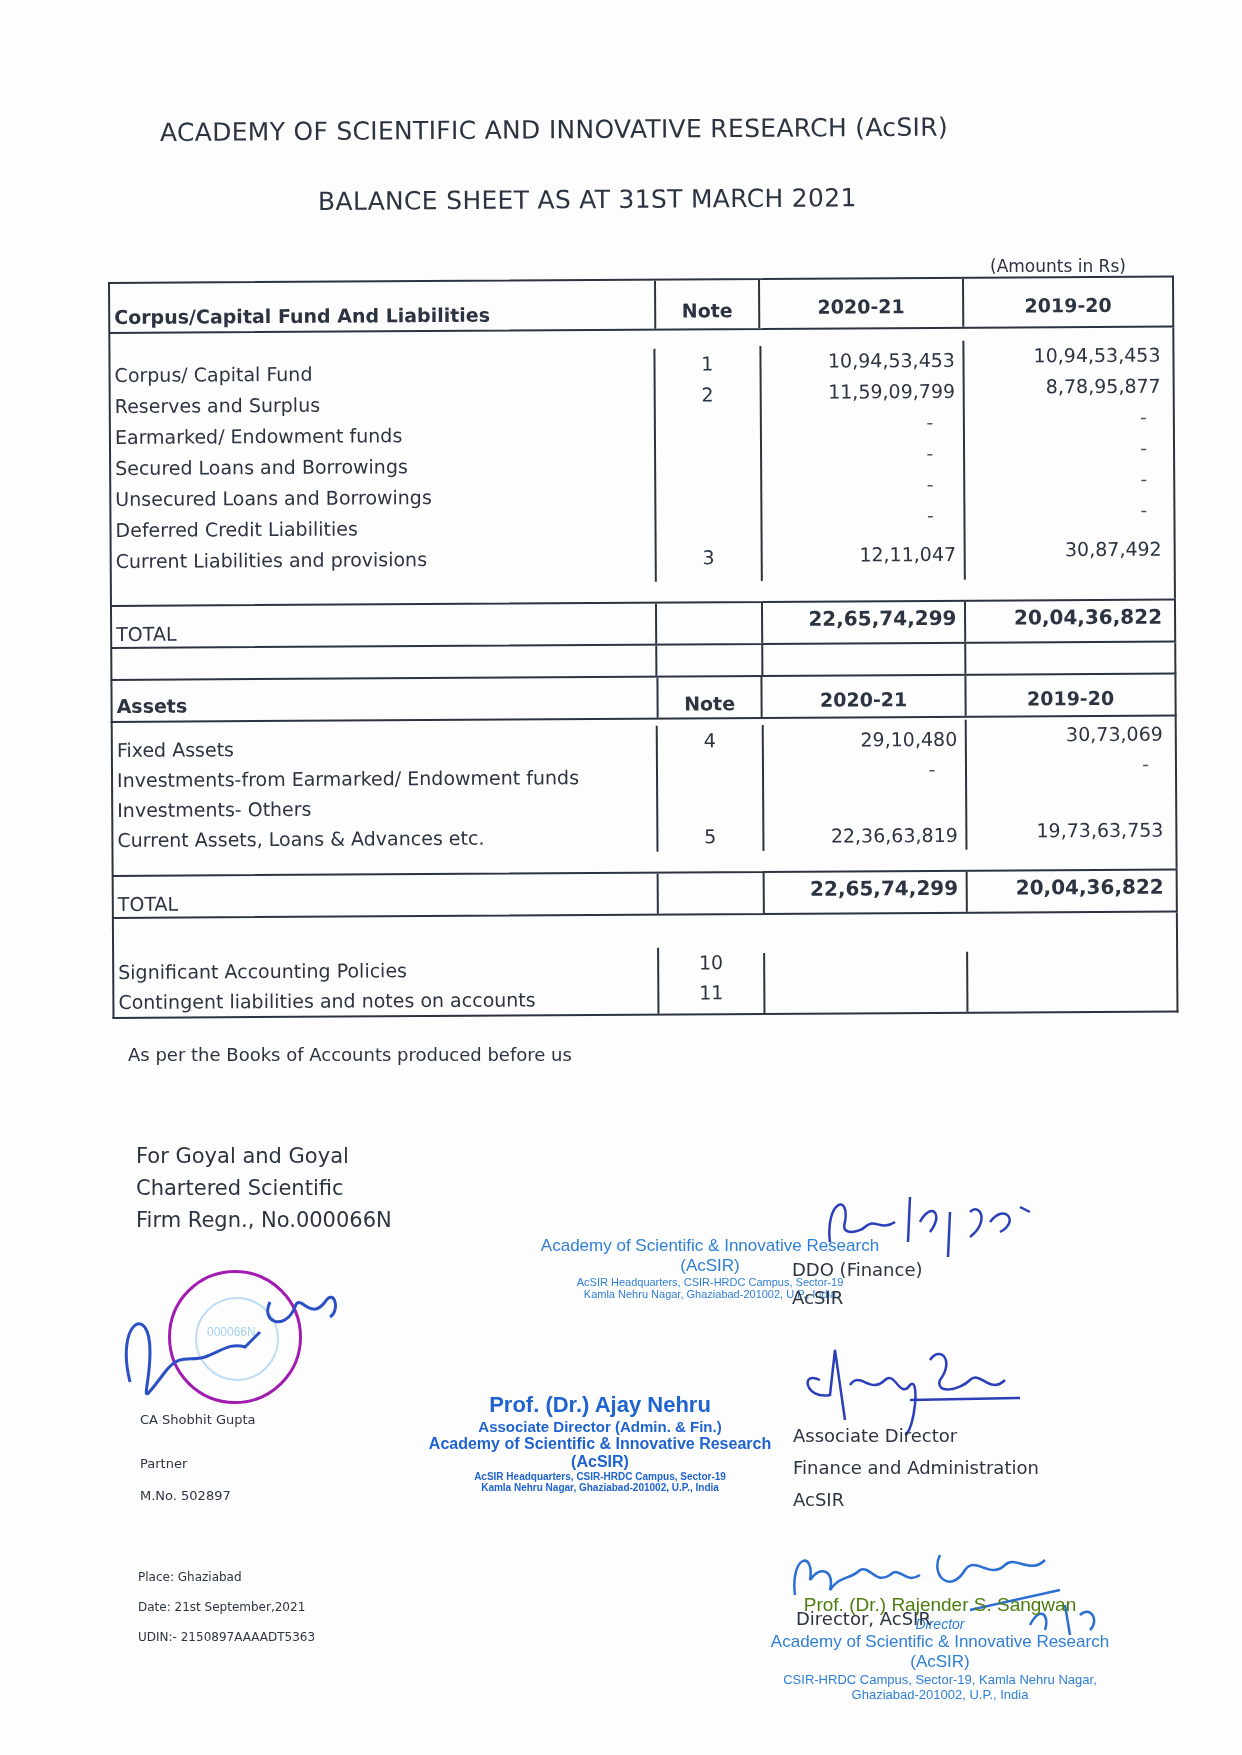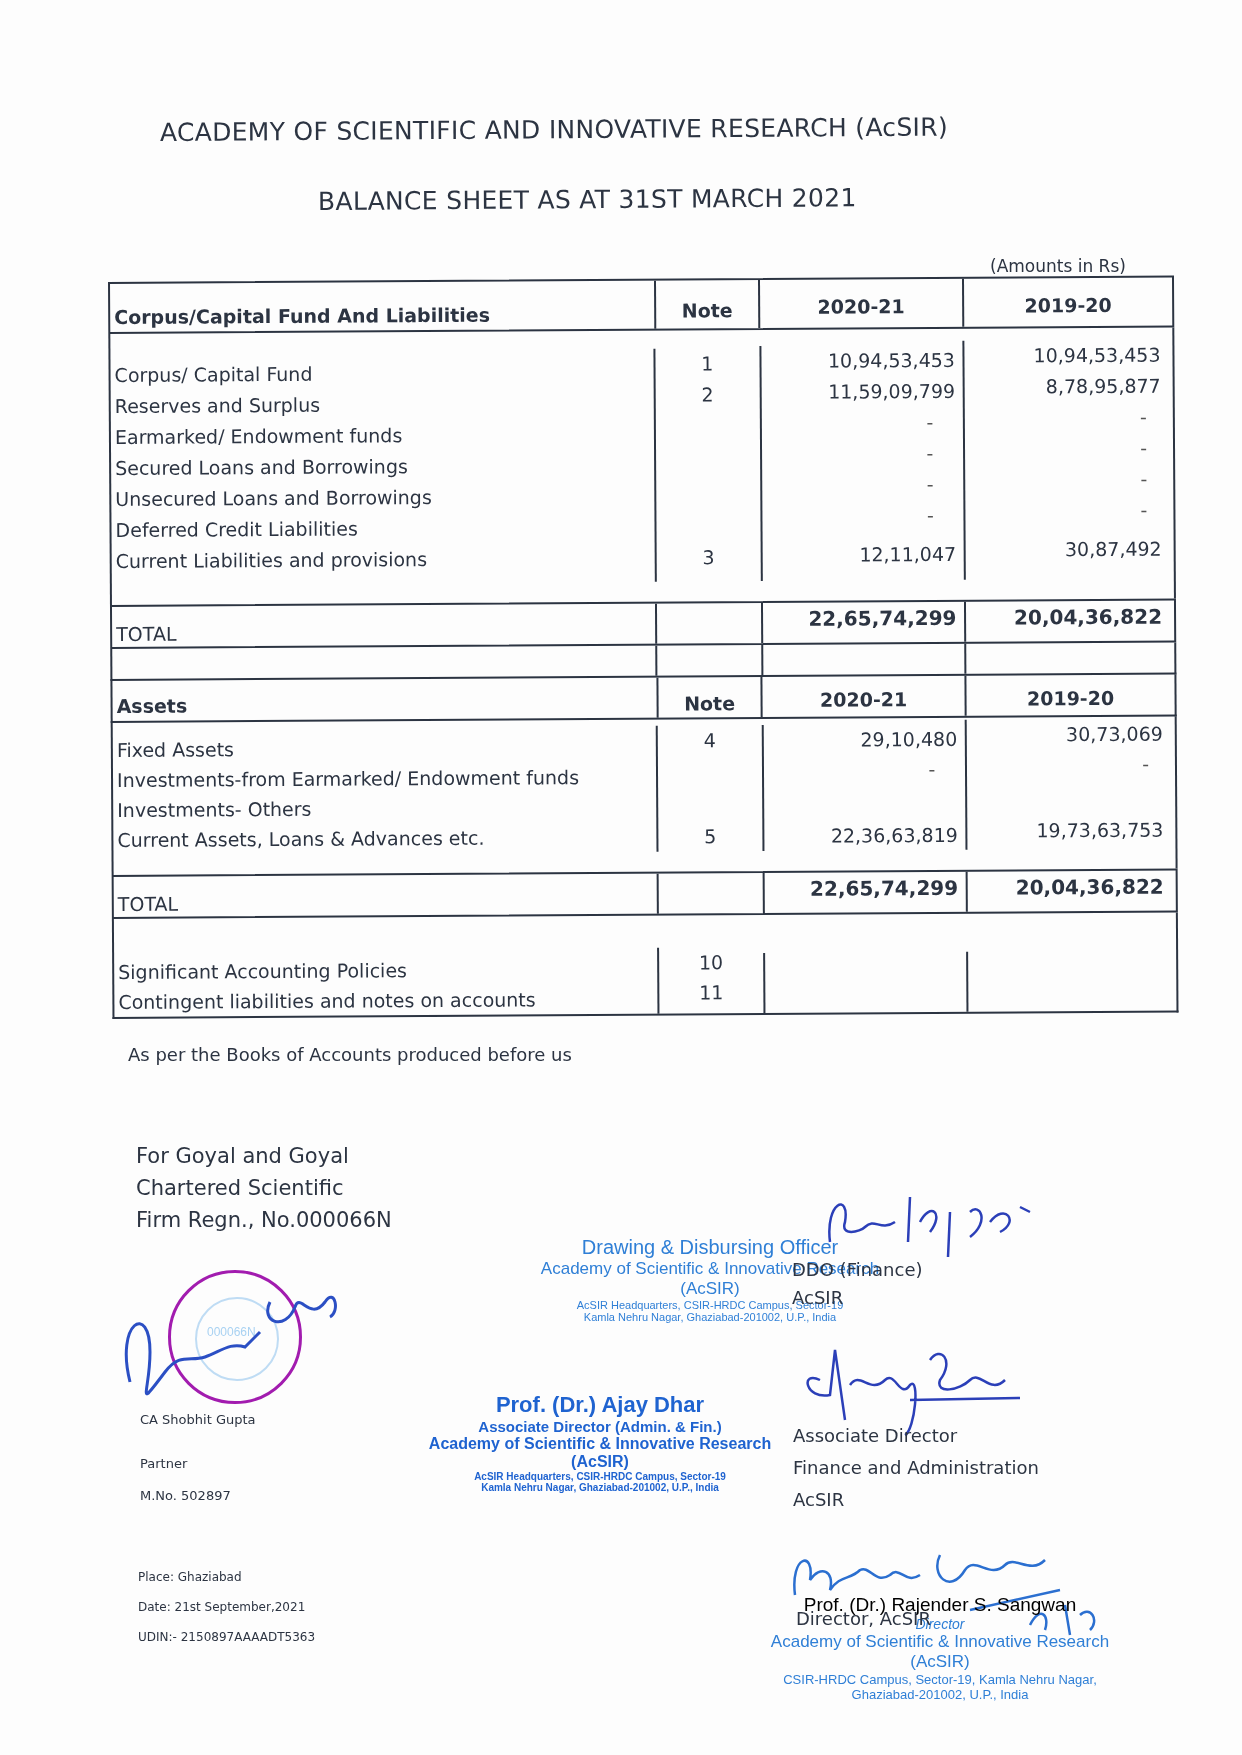--- a/index.html
+++ b/index.html
@@ -47,21 +47,21 @@
   .ddo-text { left: 792px; top: 1256px; font-size: 18px; line-height: 28px; }
 
   .ajay-stamp { left: 420px; top: 1392px; width: 360px; color: #1f63d0; }
   .ajay-stamp .t1 { font-size: 22px; font-weight: bold; }
   .ajay-stamp .t2 { font-size: 15px; font-weight: bold; }
   .ajay-stamp .t3 { font-size: 16px; font-weight: bold; }
   .ajay-stamp .t4, .ajay-stamp .t5 { font-size: 10px; font-weight: bold; }
   .assoc-text { left: 793px; top: 1420px; font-size: 18px; line-height: 32px; }
 
   .dir-stamp { left: 750px; top: 1594px; width: 380px; }
-  .dir-stamp .t0 { font-size: 19px; color: #000000; }
+  .dir-stamp .t0 { font-size: 19px; color: #4d7c0f; }
   .dir-stamp .t1 { font-size: 14px; font-style: italic; }
   .dir-stamp .t2 { font-size: 17px; }
   .dir-stamp .t3, .dir-stamp .t4 { font-size: 13px; }
   .dir-text { left: 796px; top: 1608px; font-size: 18px; }
 
   .seal { left: 168px; top: 1270px; width: 134px; height: 134px; border-radius: 50%; border: 3px solid #a21caf; box-sizing: border-box; }
   .seal-inner { position: absolute; left: 24px; top: 24px; width: 80px; height: 80px; border-radius: 50%; border: 2px solid #bfdcf4; }
   .seal-text { position: absolute; left: 36px; top: 52px; color: #a9d2f2; font-size: 12px; font-family: "Liberation Sans", sans-serif; }
   svg.sig { position: absolute; }
 </style>
@@ -210,35 +210,34 @@
   <div style="margin-top:-12px;">M.No. 502897</div>
 </div>
 
 <div class="abs place">
   <div>Place: Ghaziabad</div>
   <div>Date: 21st September,2021</div>
   <div>UDIN:- 2150897AAAADT5363</div>
 </div>
 
 <div class="abs stamp-blue ddo-stamp">
-  <div class="t1">Drawing &amp; Disbursing Officer</div>
   <div class="t2">Academy of Scientific &amp; Innovative Research (AcSIR)</div>
   <div class="t3">AcSIR Headquarters, CSIR-HRDC Campus, Sector-19</div>
   <div class="t4">Kamla Nehru Nagar, Ghaziabad-201002, U.P., India</div>
 </div>
 <svg class="sig" style="left:820px; top:1182px;" width="230" height="90" viewBox="0 0 230 90">
   <path d="M10 60 C 5 20, 30 10, 25 40 C 20 55, 40 50, 45 45 C 55 35, 60 50, 75 40 M 90 15 L 88 60 M 100 40 C 110 20, 125 30, 110 50 M 130 30 L 128 75 M 150 30 C 160 20, 170 40, 150 55 M 170 40 C 185 20, 200 40, 180 50 M 200 25 L 210 30" stroke="#2b3fb8" stroke-width="2.5" fill="none"></path>
 </svg>
 <div class="abs ddo-text">
   <div>DDO (Finance)</div>
   <div>AcSIR</div>
 </div>
 
 <div class="abs stamp-blue ajay-stamp">
-  <div class="t1">Prof. (Dr.) Ajay Dhar</div>
+  <div class="t1">Prof. (Dr.) Ajay Nehru</div>
   <div class="t2">Associate Director (Admin. &amp; Fin.)</div>
   <div class="t3">Academy of Scientific &amp; Innovative Research (AcSIR)</div>
   <div class="t4">AcSIR Headquarters, CSIR-HRDC Campus, Sector-19</div>
   <div class="t5">Kamla Nehru Nagar, Ghaziabad-201002, U.P., India</div>
 </div>
 <svg class="sig" style="left:790px; top:1340px;" width="240" height="100" viewBox="0 0 240 100">
   <path d="M30 40 C 10 30, 15 60, 40 55 L 45 10 L 55 80 M 60 45 C 70 30, 80 55, 95 40 C 105 30, 110 60, 120 45 C 130 35, 125 90, 115 95 M 140 20 C 150 5, 165 20, 150 40 C 145 55, 170 50, 180 40 C 190 30, 200 55, 215 40 M 120 60 L 230 58" stroke="#2b3fb8" stroke-width="2.5" fill="none"></path>
 </svg>
 <div class="abs assoc-text">
   <div>Associate Director</div>

